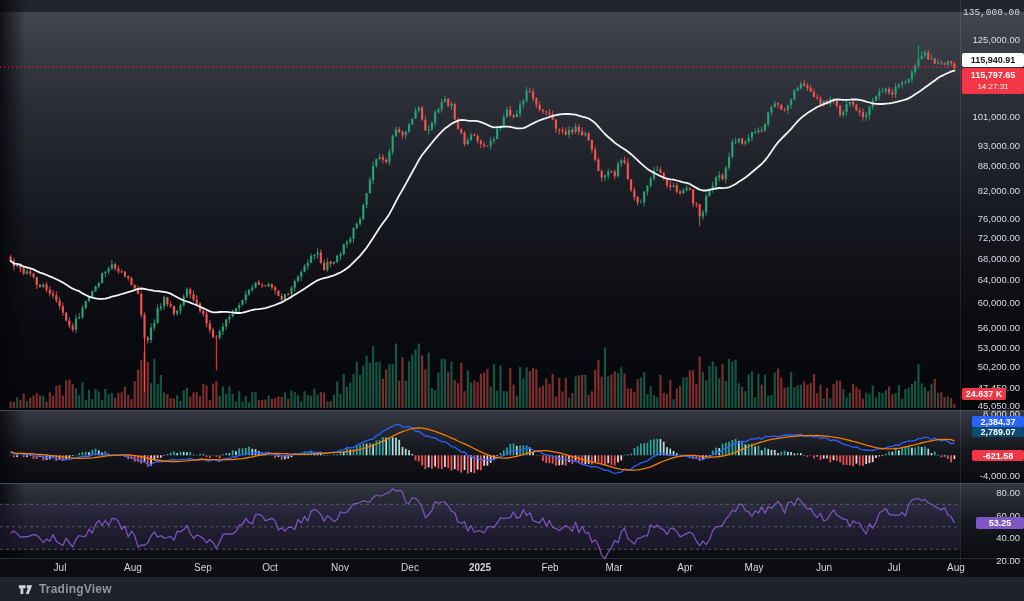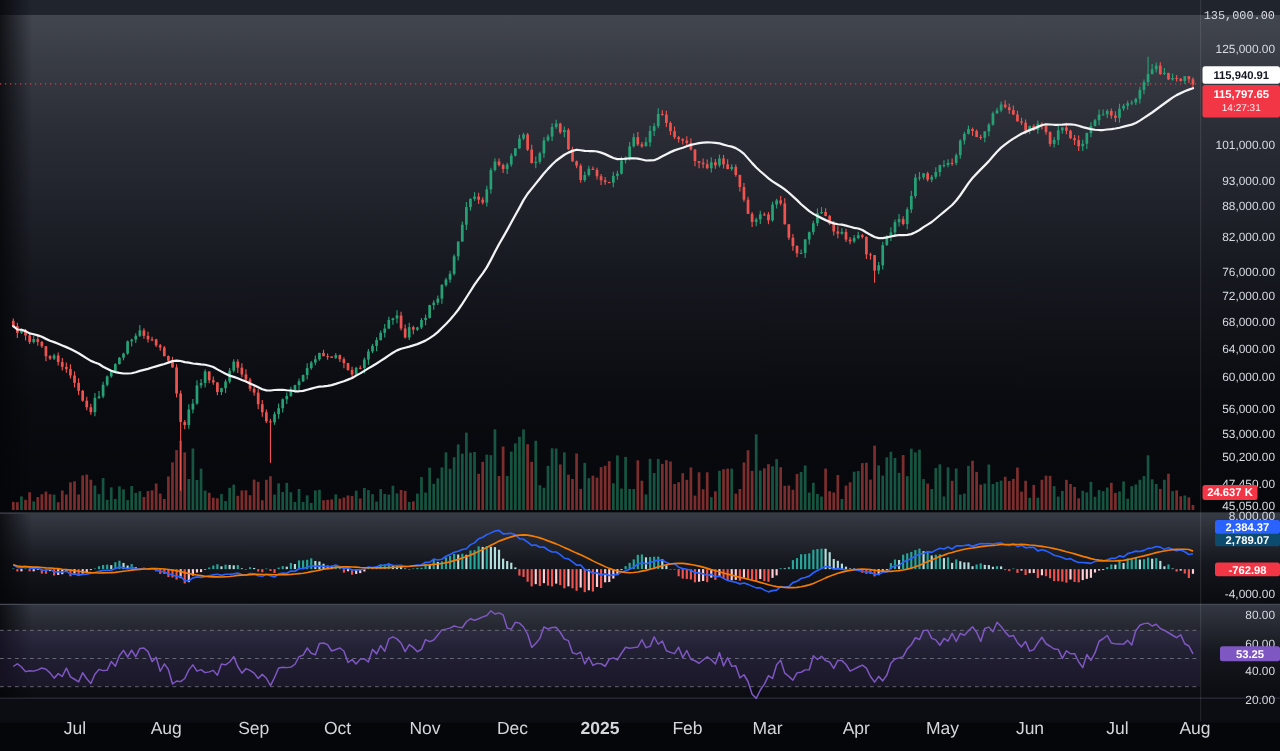--- a/index.html
+++ b/index.html
@@ -24,21 +24,21 @@
   #badge-line{top:53px;height:14px;background:#ffffff;color:#131722;}
   #badge-last{top:68px;height:26px;background:#f23645;flex-direction:column;line-height:11px;text-align:center;}
   #badge-last .cd{font-size:8px;font-weight:400;opacity:.95;}
   #badge-vol{top:388px;height:12px;right:auto;width:44px;background:#f23645;}
   #badge-sig{top:426px;height:11px;left:11px;background:#0c4a6e;}
   #badge-macd{top:416px;height:11px;left:11px;background:#2962ff;}
   #badge-hist{top:450px;height:11px;left:11px;background:#f23645;}
   #badge-rsi{top:517px;height:12px;left:15px;background:#7e57c2;}
   
   #time-axis{position:absolute;left:0;top:558px;width:960px;height:19px;z-index:4;}
-  .mon{position:absolute;top:16px;transform:translateX(-50%);font-size:14px;color:#d4d6dc;}
+  .mon{position:absolute;top:4px;transform:translateX(-50%);font-size:10px;color:#d4d6dc;}
   .mon.yr{font-weight:700;}
   
   #bottom-bar{position:absolute;left:0;right:0;top:577px;height:24px;background:#1e222b;z-index:6;
               display:flex;align-items:center;padding-left:18px;box-sizing:border-box;}
   #logo{display:flex;align-items:center;gap:6px;text-decoration:none;cursor:pointer;}
   #logo span{color:#8f95a1;font-size:12px;font-weight:700;letter-spacing:.2px;}
 </style>
 </head>
 <body>
 
@@ -1250,21 +1250,21 @@
 
   <div id="price-axis">
     <div class="badge" id="badge-line">115,940.91</div>
     <div class="badge" id="badge-last">
       <span>115,797.65</span>
       <span class="cd">14:27:31</span>
     </div>
     <div class="badge" id="badge-vol">24.637 K</div>
     <div class="badge" id="badge-sig">2,789.07</div>
     <div class="badge" id="badge-macd">2,384.37</div>
-    <div class="badge" id="badge-hist">-762.98</div>
+    <div class="badge" id="badge-hist">-621.58</div>
     <div class="badge" id="badge-rsi">53.25</div>
   <div class="tick" style="top: 7.56612px; font-family: Liberation Mono, monospace;">135,000.00</div>
       <div class="tick" style="top: 35.172px;">125,000.00</div>
       <div class="tick" style="top: 84.3017px;">109,000.00</div>
       <div class="tick" style="top: 111.644px;">101,000.00</div>
       <div class="tick" style="top: 141.245px;">93,000.00</div>
       <div class="tick" style="top: 161.067px;">88,000.00</div>
       <div class="tick" style="top: 186.398px;">82,000.00</div>
       <div class="tick" style="top: 213.654px;">76,000.00</div>
       <div class="tick" style="top: 233.048px;">72,000.00</div>
@@ -1277,13 +1277,22 @@
       <div class="tick" style="top: 382.622px;">47,450.00</div>
       <div class="tick" style="top: 401.24px;">45,050.00</div>
       <div class="tick" style="top: 408.967px;">8,000.00</div>
       <div class="tick" style="top: 470.967px;">-4,000.00</div>
       <div class="tick" style="top: 488px;">80.00</div>
       <div class="tick" style="top: 510.54px;">60.00</div>
       <div class="tick" style="top: 533.08px;">40.00</div>
       <div class="tick" style="top: 555.62px;">20.00</div>
     </div>
 
+  <div id="bottom-bar">
+    <a id="logo">
+      <svg width="15" height="15" viewBox="0 0 18 18">
+        <path d="M1,4 h8 v3.4 h-2.6 v7 h-3.4 v-7 H1 z" fill="#cfd3db"></path>
+        <path d="M10.5,4 h6.5 l-4.2,10.4 h-3.6 l2.9,-7 h-1.6 z" fill="#cfd3db"></path>
+      </svg>
+      <span>TradingView</span>
+    </a>
+  </div>
 </div>
 
 </body></html>

